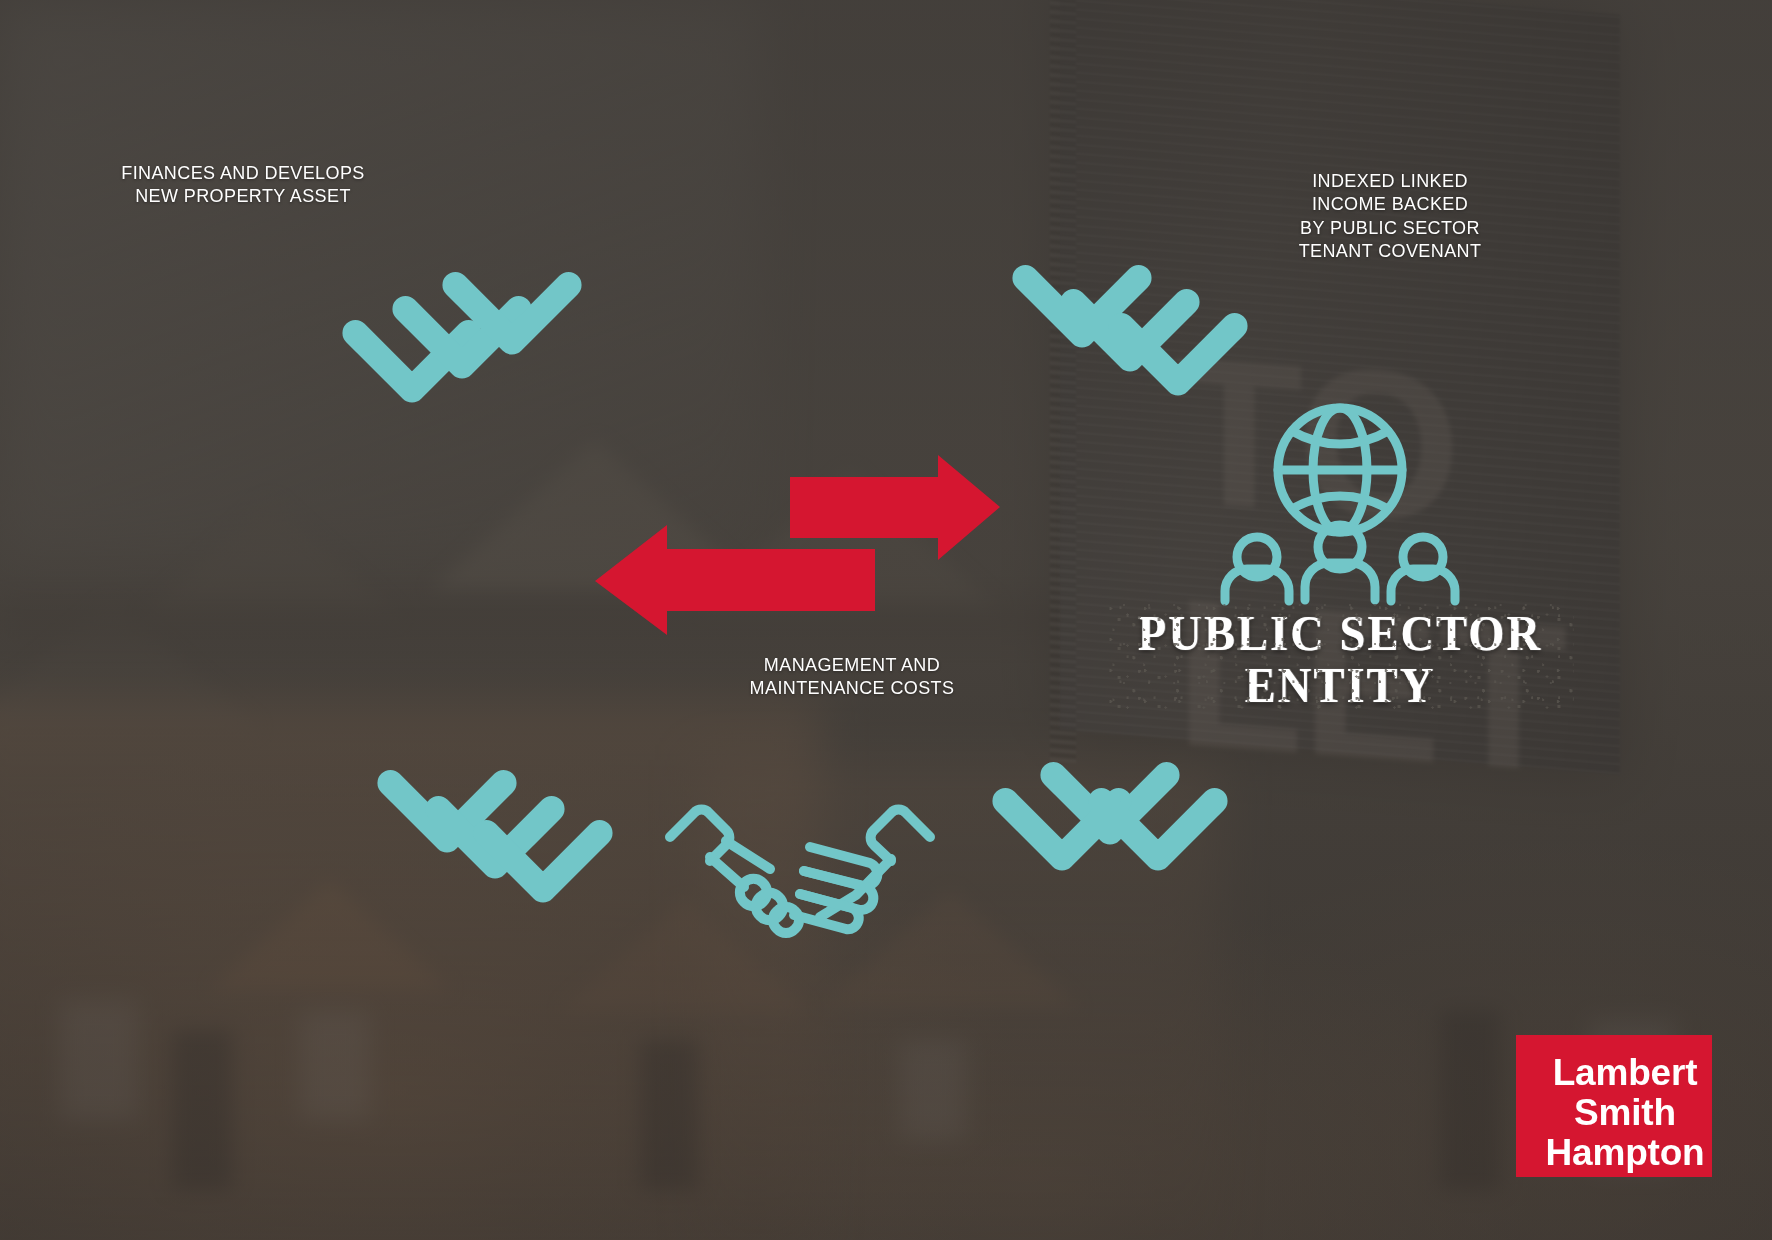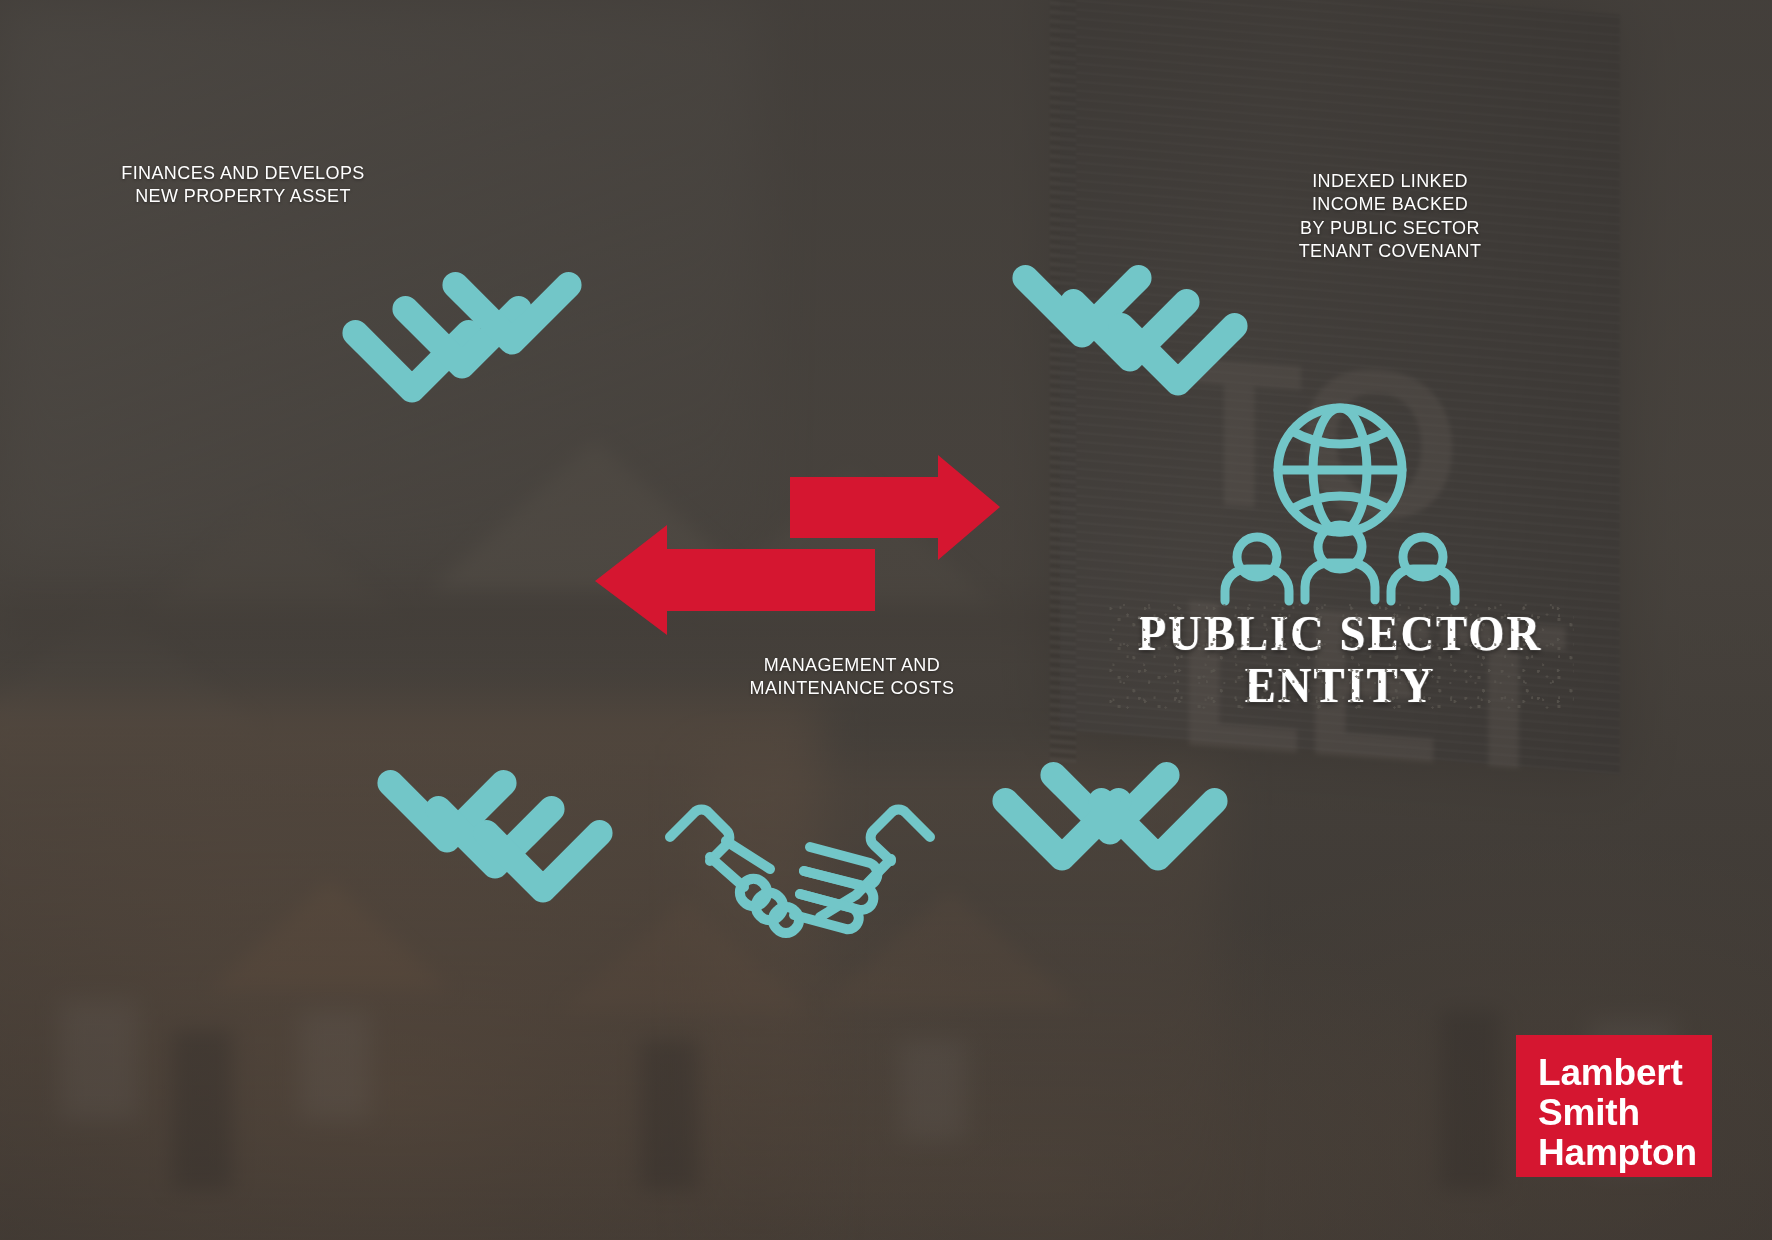--- a/index.html
+++ b/index.html
@@ -304,19 +304,19 @@
   <div class="cap" style="left:1240px;top:162px;width:300px;margin-top:8px;">INDEXED LINKED
 INCOME BACKED
 BY PUBLIC SECTOR
 TENANT COVENANT</div>
 
 
   <div class="cap" style="left:692px;top:612px;width:320px;margin-top:42px;">MANAGEMENT AND
 MAINTENANCE COSTS</div>
 
 
-  <div id="logo" style="left:1516px;top:1035px;width:196px;height:142px;background:#d51630;padding:14px 0 0 22px;">
+  <div id="logo" style="left:1516px;top:1035px;width:196px;height:142px;background:#d51630;padding:14px 0 0 22px;text-align:center;">
     <span>Lambert</span>
     <span>Smith</span>
     <span>Hampton</span>
   </div>
 
 </div>
 
 </body></html>

